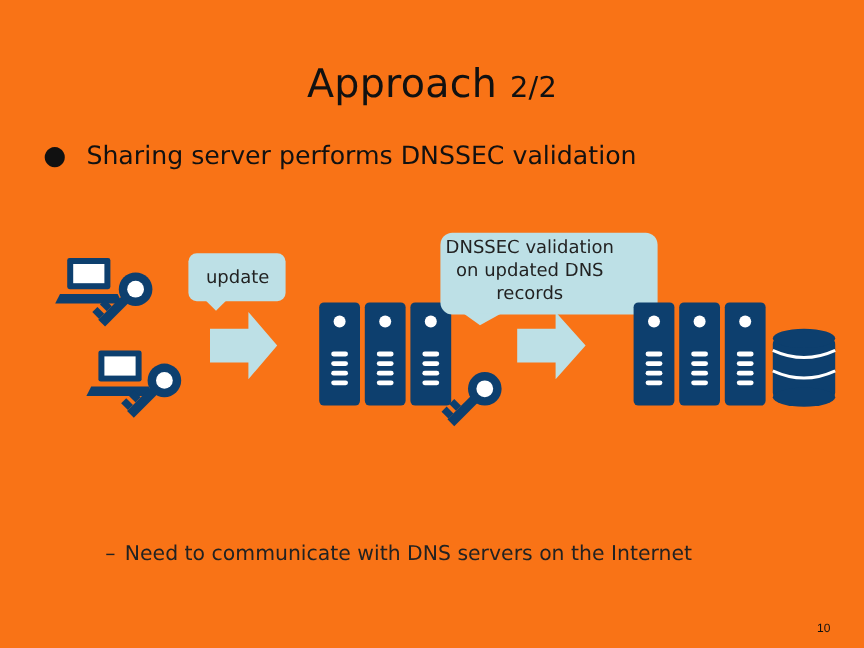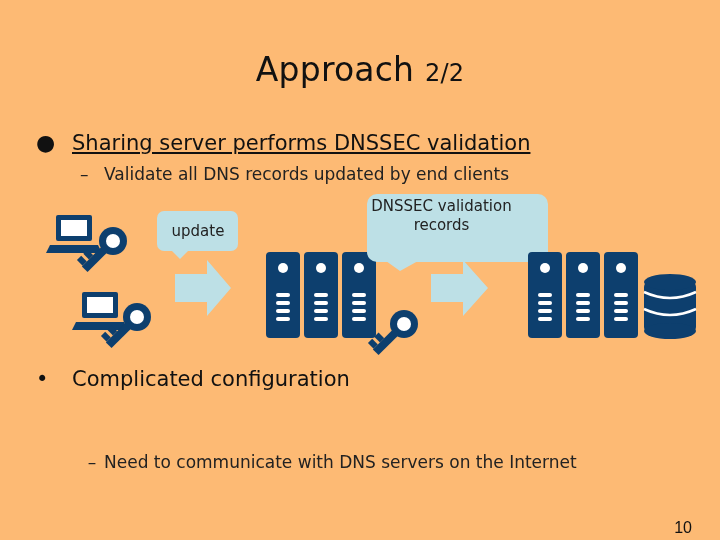--- a/index.html
+++ b/index.html
@@ -1,46 +1,43 @@
 <!DOCTYPE html>
 <html><head>
   <meta charset="utf-8">
   <style>
     html, body { margin: 0; padding: 0; background: #ffffff; }
     body { width: 720px; height: 540px; position: relative; overflow: hidden;
            font-family: "DejaVu Sans", sans-serif; color: #111111; }
-    .slide { position: absolute; left: 0; top: 0; width: 720px; height: 540px; background: #fdba74; }
+    .slide { position: absolute; left: 0; top: 0; width: 720px; height: 540px; background: #f97316; }
     .title { position: absolute; left: 0; top: 50px; width: 720px; text-align: center;
              font-size: 33px; color: #111; letter-spacing: 0.2px; }
     .title .sub { font-size: 24px; }
     .bullet { position: absolute; left: 36px; font-size: 21px; color: #111; white-space: nowrap; }
     .bullet .mark { display: inline-block; width: 36px; }
     .bullet .mark.disc { font-size: 22px; }
     .subbullet { position: absolute; left: 80px; font-size: 17px; color: #222; white-space: nowrap; }
     .subbullet .dash { display: inline-block; width: 24px; }
     .page-number { position: absolute; right: 28px; top: 519px; font-family: "Liberation Sans", sans-serif;
-                   font-size: 16px; color: #111; }
+                   font-size: 10px; color: #111; }
     .diagram { position: absolute; left: 0; top: 0; width: 720px; height: 540px; }
     .callout-text { position: absolute; text-align: center; color: #222; font-size: 15px; line-height: 19px; }
   </style>
 </head>
 <body>
 
 <div class="slide">
 
   <div class="title">
     <span>Approach</span>
     <span class="sub">2/2</span>
   </div>
 
-  <div class="bullet" style="top:130px;text-decoration:underline;">
+  <div class="bullet" style="top:118px;">
     <span class="mark disc">●</span><span>Sharing server performs DNSSEC validation</span>
-  </div>
-  <div class="subbullet" style="top:164px;">
-    <span class="dash">–</span><span>Validate all DNS records updated by end clients</span>
   </div>
 
   <svg class="diagram" viewBox="0 0 720 540">
     <defs>
       <g id="laptop">
         <rect x="0" y="0" width="36" height="26" rx="2" fill="#0d3f6e"></rect>
         <rect x="5" y="5" width="26" height="16" fill="#ffffff"></rect>
         <polygon points="-6,30 42,30 46,38 -10,38" fill="#0d3f6e"></polygon>
       </g>
       <g id="key">
@@ -104,25 +101,23 @@
       <ellipse cx="670" cy="282" rx="26" ry="8" fill="#0d3f6e"></ellipse>
       <ellipse cx="670" cy="331" rx="26" ry="8" fill="#0d3f6e"></ellipse>
       <path d="M644,292 Q670,304 696,292" stroke="#ffffff" stroke-width="2.5" fill="none"></path>
       <path d="M644,309 Q670,321 696,309" stroke="#ffffff" stroke-width="2.5" fill="none"></path>
     </g>
   </svg>
 
   <div class="callout-text" style="left:157px; top:222px; width:82px;">update</div>
   <div class="callout-text" style="left:367px; top:197px; width:149px;">
     <div>DNSSEC validation</div>
+    <div>on updated DNS</div>
     <div>records</div>
   </div>
 
-  <div class="bullet" style="top:367px;">
-    <span class="mark">•</span><span>Complicated configuration</span>
-  </div>
 
   <div class="subbullet" style="top:452px;text-align:center;">
     <span class="dash">–</span><span>Need to communicate with DNS servers on the Internet</span>
   </div>
 
   <div class="page-number">10</div>
 </div>
 
 </body></html>

